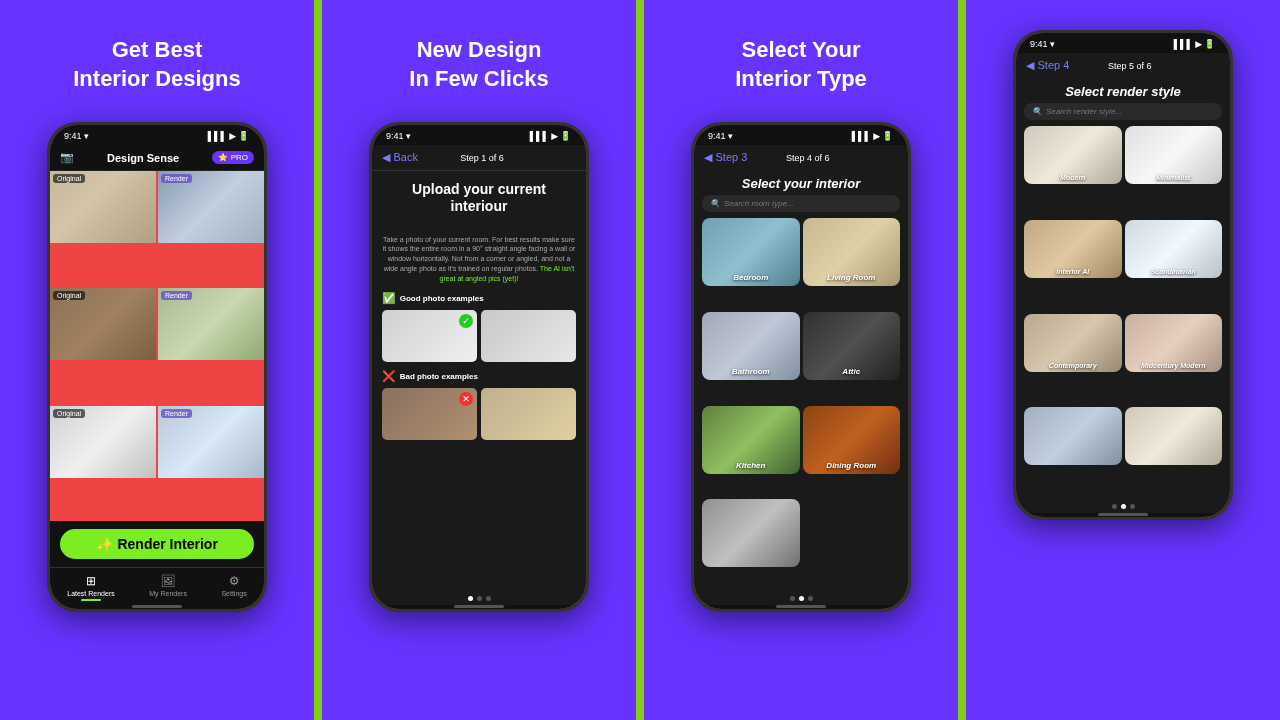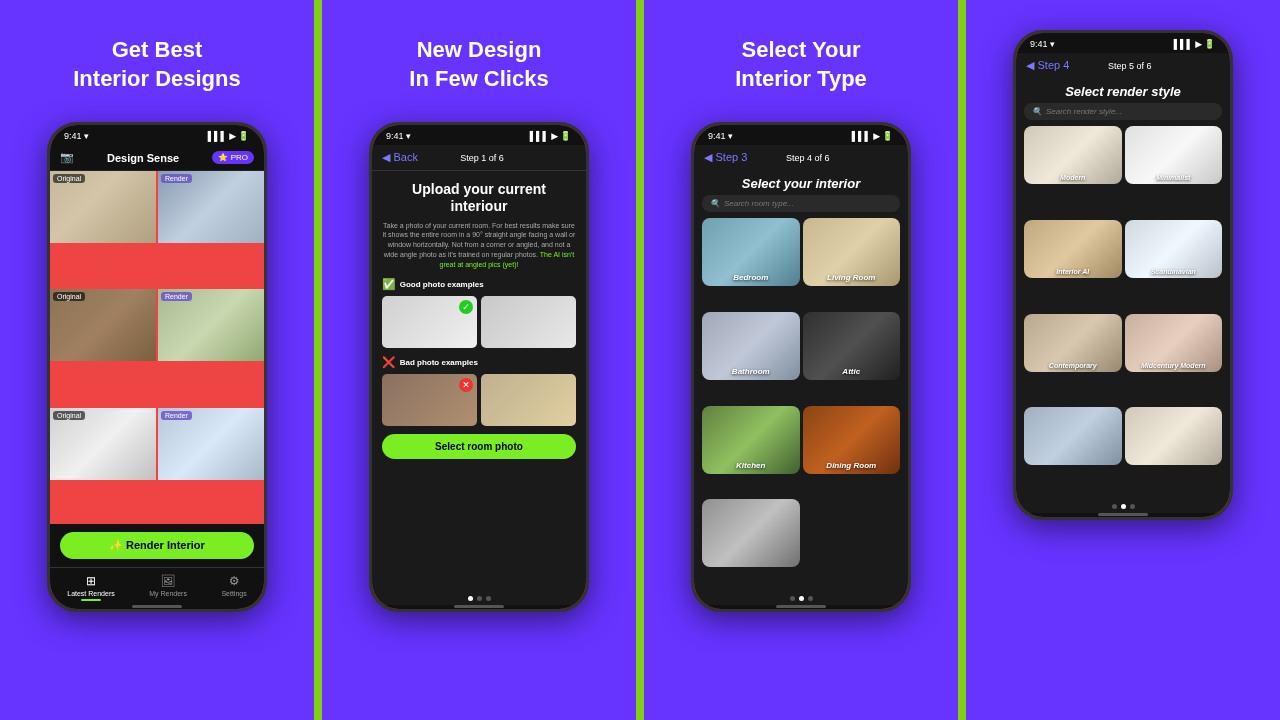--- a/index.html
+++ b/index.html
@@ -138,21 +138,21 @@
     .thumb-6 { background: linear-gradient(135deg, #b8c8d8 0%, #d8e8f8 50%, #a8b8c8 100%); }
 
     .p1-bottom {
       background: #111;
       padding: 8px 10px;
     }
 
     .render-btn {
       background: #7aee22;
       color: #000;
-      font-size: 11px;
+      font-size: 14px;
       font-weight: 700;
       width: 100%;
       padding: 7px;
       border-radius: 20px;
       border: none;
       display: flex;
       align-items: center;
       justify-content: center;
       gap: 5px;
     }
@@ -193,21 +193,21 @@
     .back-btn { color: #7a7aff; font-size: 11px; display: flex; align-items: center; gap: 2px; }
     .step-text { color: #fff; font-size: 9px; }
 
     .p2-content { flex: 1; padding: 10px; overflow: hidden; }
 
     .upload-title {
       color: #fff;
       font-size: 14px;
       font-weight: 700;
       text-align: center;
-      margin-bottom: 6px;
+      margin-bottom: 20px;
       line-height: 1.2;
     }
 
     .upload-desc {
       color: #aaa;
       font-size: 7px;
       text-align: center;
       line-height: 1.4;
       margin-bottom: 8px;
     }
@@ -518,21 +518,20 @@
           <span class="x-icon">❌</span>
           <span>Bad photo examples</span>
         </div>
         <div class="photo-examples">
           <div class="photo-ex bad-photo-1">
             <div class="photo-xmark">✕</div>
           </div>
           <div class="photo-ex bad-photo-2"></div>
         </div>
 
-        <button class="select-btn">Select room photo</button>
       </div>
       <div class="bottom-indicator">
         <div class="dot active"></div>
         <div class="dot"></div>
         <div class="dot"></div>
       </div>
     </div>
     <div class="phone-bottom-bar">
       <div class="home-bar"></div>
     </div>

